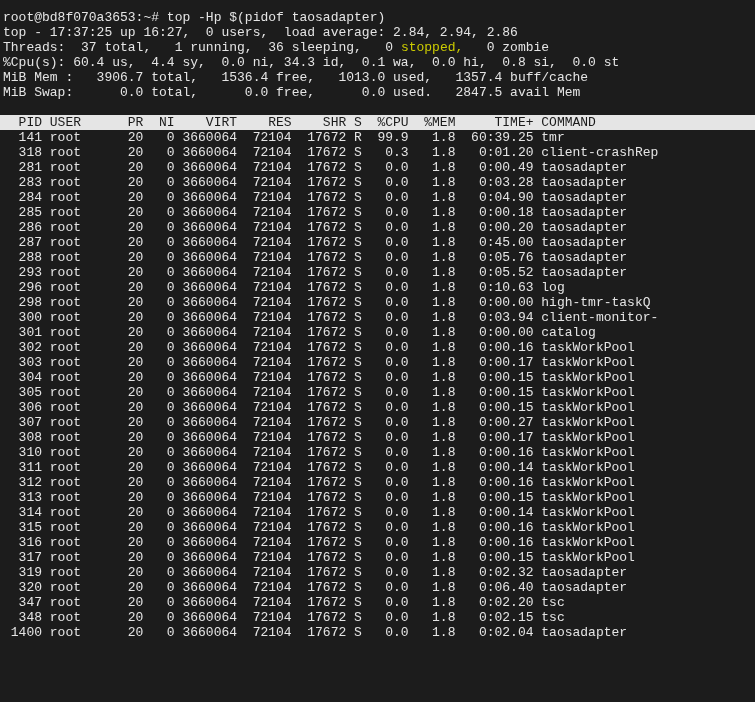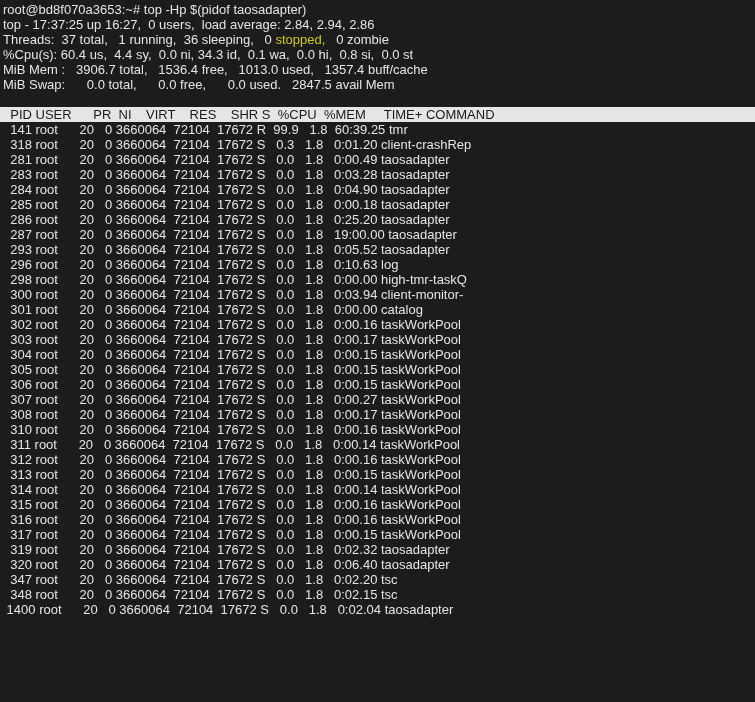--- a/index.html
+++ b/index.html
@@ -8,24 +8,24 @@
     background: #101010;
   }
   .terminal {
     position: relative;
     width: 755px;
     height: 702px;
     box-sizing: border-box;
     overflow: hidden;
     background: var(--term-bg, #1c1c1c);
     color: var(--term-fg, #e5e5e5);
-    font-family: Liberation Sans, sans-serif;
+    font-family: Liberation Mono, monospace;
     font-size: 13px;
     line-height: 15px;
-    padding-top: 2px;
+    padding-top: 10px;
   }
   .line {
     margin: 0;
     height: 15px;
     padding-left: 3px;
     white-space: pre;
     font-family: inherit;
     font-size: inherit;
     line-height: inherit;
   }
@@ -49,22 +49,23 @@
   <pre class="line">MiB Swap:      0.0 total,      0.0 free,      0.0 used.   2847.5 avail Mem</pre>
   <pre class="line"> </pre>
   <pre class="line inverted" id="table-header">  PID USER      PR  NI    VIRT    RES    SHR S  %CPU  %MEM     TIME+ COMMAND</pre>
   <div id="rows">
       <pre class="line">  141 root      20   0 3660064  72104  17672 R  99.9   1.8  60:39.25 tmr</pre>
       <pre class="line">  318 root      20   0 3660064  72104  17672 S   0.3   1.8   0:01.20 client-crashRep</pre>
       <pre class="line">  281 root      20   0 3660064  72104  17672 S   0.0   1.8   0:00.49 taosadapter</pre>
       <pre class="line">  283 root      20   0 3660064  72104  17672 S   0.0   1.8   0:03.28 taosadapter</pre>
       <pre class="line">  284 root      20   0 3660064  72104  17672 S   0.0   1.8   0:04.90 taosadapter</pre>
       <pre class="line">  285 root      20   0 3660064  72104  17672 S   0.0   1.8   0:00.18 taosadapter</pre>
-      <pre class="line">  286 root      20   0 3660064  72104  17672 S   0.0   1.8   0:25.20 taosadapter</pre>
-      <pre class="line">  287 root      20   0 3660064  72104  17672 S   0.0   1.8   19:00.00 taosadapter</pre>
+      <pre class="line">  286 root      20   0 3660064  72104  17672 S   0.0   1.8   0:00.20 taosadapter</pre>
+      <pre class="line">  287 root      20   0 3660064  72104  17672 S   0.0   1.8   0:45.00 taosadapter</pre>
+      <pre class="line">  288 root      20   0 3660064  72104  17672 S   0.0   1.8   0:05.76 taosadapter</pre>
       <pre class="line">  293 root      20   0 3660064  72104  17672 S   0.0   1.8   0:05.52 taosadapter</pre>
       <pre class="line">  296 root      20   0 3660064  72104  17672 S   0.0   1.8   0:10.63 log</pre>
       <pre class="line">  298 root      20   0 3660064  72104  17672 S   0.0   1.8   0:00.00 high-tmr-taskQ</pre>
       <pre class="line">  300 root      20   0 3660064  72104  17672 S   0.0   1.8   0:03.94 client-monitor-</pre>
       <pre class="line">  301 root      20   0 3660064  72104  17672 S   0.0   1.8   0:00.00 catalog</pre>
       <pre class="line">  302 root      20   0 3660064  72104  17672 S   0.0   1.8   0:00.16 taskWorkPool</pre>
       <pre class="line">  303 root      20   0 3660064  72104  17672 S   0.0   1.8   0:00.17 taskWorkPool</pre>
       <pre class="line">  304 root      20   0 3660064  72104  17672 S   0.0   1.8   0:00.15 taskWorkPool</pre>
       <pre class="line">  305 root      20   0 3660064  72104  17672 S   0.0   1.8   0:00.15 taskWorkPool</pre>
       <pre class="line">  306 root      20   0 3660064  72104  17672 S   0.0   1.8   0:00.15 taskWorkPool</pre>

